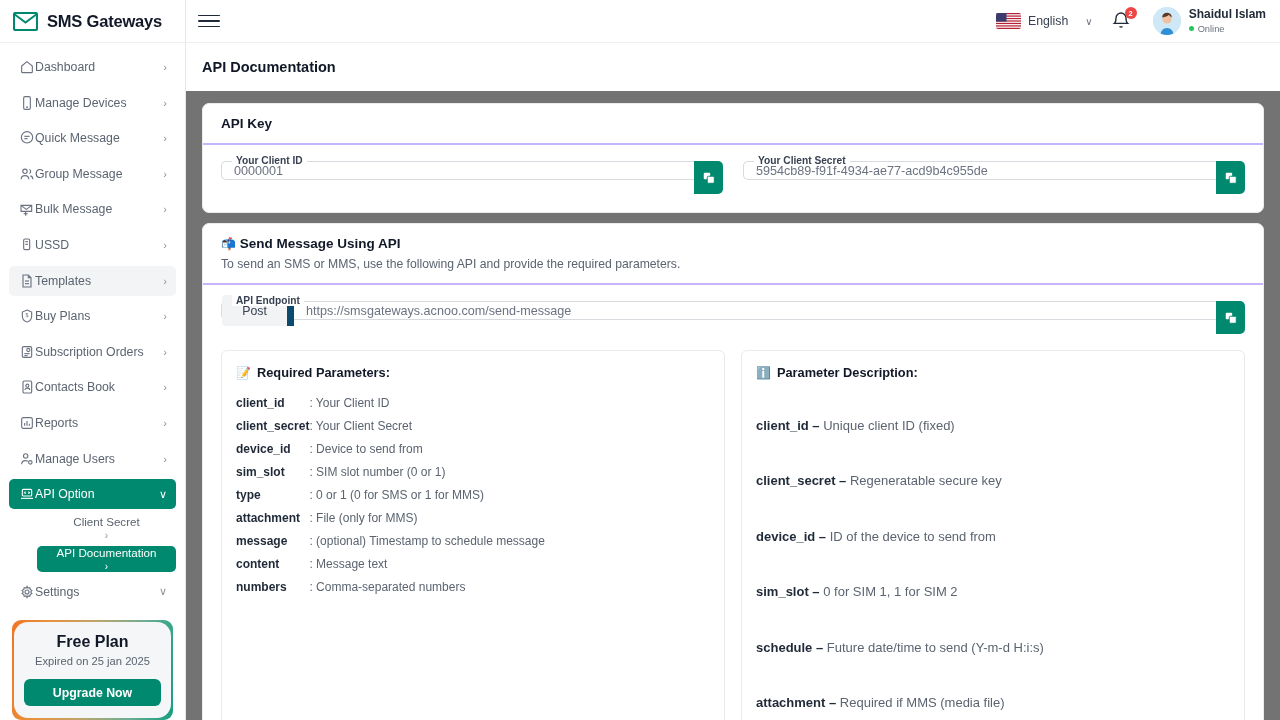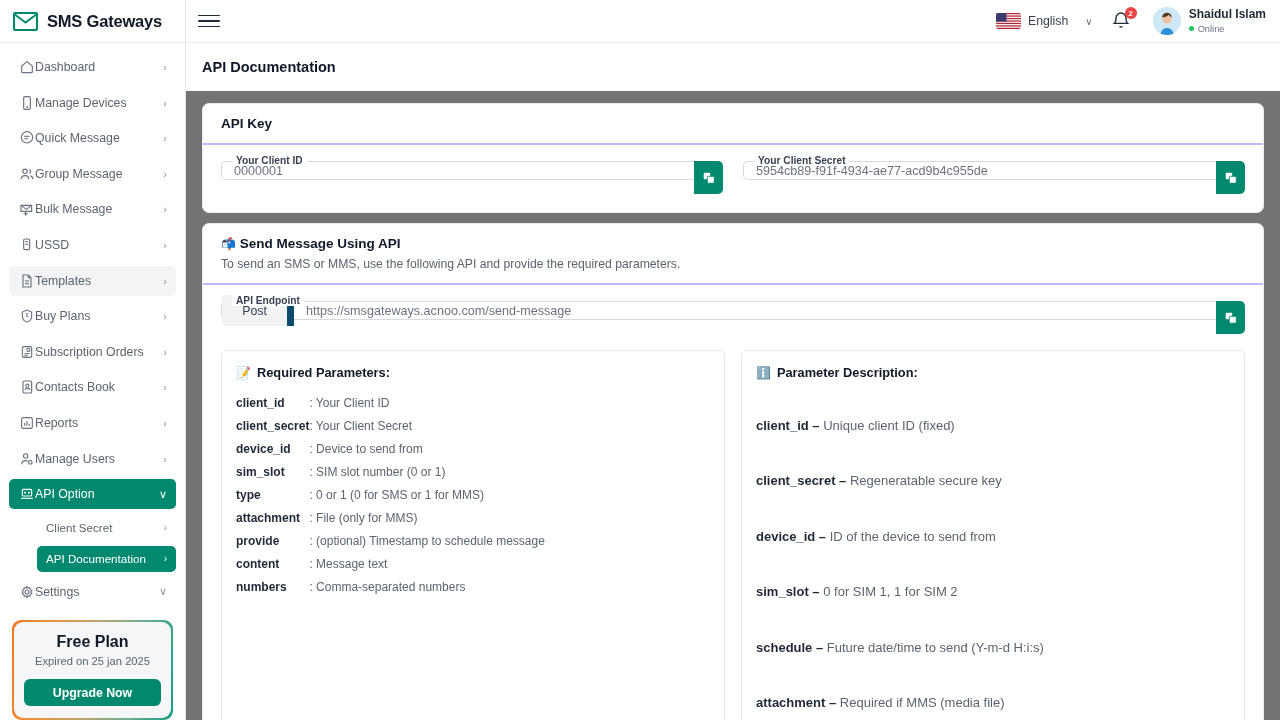--- a/index.html
+++ b/index.html
@@ -38,33 +38,33 @@
   }
   .nav-item .ico { width: 17px; height: 17px; flex: 0 0 17px; display: flex; align-items: center; justify-content: center; }
   .nav-item .lbl { flex: 1 1 auto; white-space: nowrap; }
   .nav-item .chev { font-size: 11px; color: #8b939e; }
   .nav-item.highlight { background: #f3f4f6; }
   .nav-item.active { background: #00896e; color: #ffffff; }
   .nav-item.active .chev { color: #ffffff; }
   .nav-sub {
     display: flex; align-items: center; height: 26px;
     margin: 0 0 5px 0; padding: 0 9px 0 37px;
-    border-radius: 5px; font-size: 11.6px; color: #5b6470; cursor: pointer;
+    border-radius: 5px; font-size: 11.6px; color: #5b6470; cursor: pointer; flex-direction: column;
   }
   .nav-sub .lbl { flex: 1 1 auto; }
   .nav-sub .chev { font-size: 10px; color: #8b939e; }
   .nav-sub.active { background: #00896e; color: #fff; margin-left: 28px; padding-left: 9px; }
   .nav-sub.active .chev { color: #fff; }
 
   .plan-card {
     margin: 8px 12px 0 12px; border-radius: 9px; padding: 2px;
     background: linear-gradient(100deg,#ef7625 0%,#e8933d 22%,#bfa46a 48%,#6fae92 74%,#169e81 100%);
   }
   .plan-inner {
-    background: #f5f6f7; border-radius: 9px;
+    background: #f5f6f7; border-radius: 14px;
     padding: 11px 10px 12px 10px; text-align: center;
   }
   .plan-title { font-size: 16px; font-weight: 700; color: #111827; }
   .plan-sub { font-size: 11.2px; color: #5b6470; margin-top: 4px; }
   .plan-btn {
     margin-top: 12px; background: #00896e; color: #fff;
     font-size: 12.3px; font-weight: 700; border: none;
     border-radius: 6px; height: 27px; width: 100%; cursor: pointer;
     font-family: Liberation Sans, sans-serif;
   }
@@ -517,21 +517,21 @@
                     </tr>
                   <tr>
                       <td class="pname">type</td>
                       <td class="pval">: 0 or 1 (0 for SMS or 1 for MMS)</td>
                     </tr>
                   <tr>
                       <td class="pname">attachment</td>
                       <td class="pval">: File (only for MMS)</td>
                     </tr>
                   <tr>
-                      <td class="pname">provide</td>
+                      <td class="pname">message</td>
                       <td class="pval">: (optional) Timestamp to schedule message</td>
                     </tr>
                   <tr>
                       <td class="pname">content</td>
                       <td class="pval">: Message text</td>
                     </tr>
                   <tr>
                       <td class="pname">numbers</td>
                       <td class="pval">: Comma-separated numbers</td>
                     </tr>

